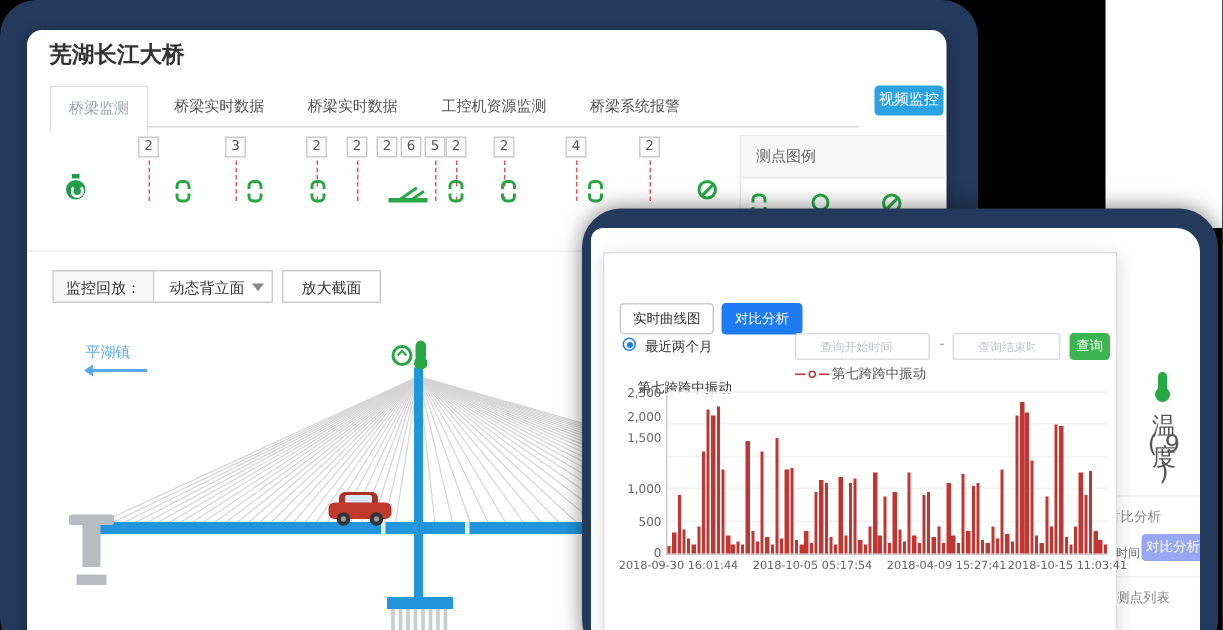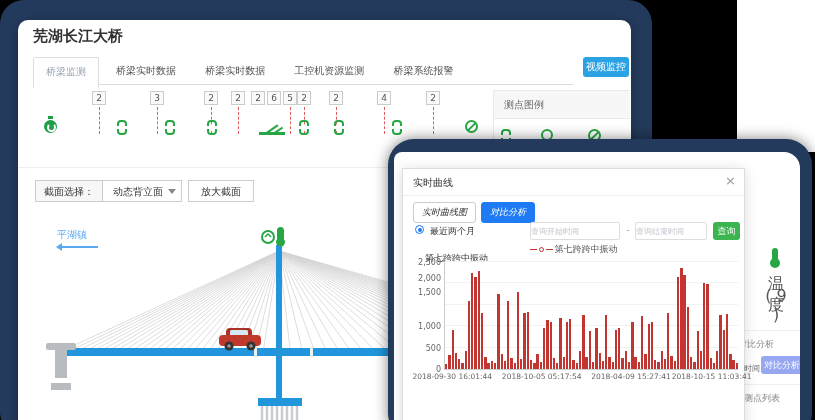--- a/index.html
+++ b/index.html
@@ -86,28 +86,28 @@
   .rp-div2{position:absolute;left:346px;top:232px;width:60px;border-top:1px solid #eee;z-index:1;}
   .rp-list{position:absolute;left:350px;top:240px;white-space:nowrap;z-index:1;font-size:9px;color:#888;}
 
   
   .modal{position:absolute;left:8px;top:16px;width:343px;height:274px;background:#fff;border:1px solid #ddd;
          box-shadow:0 2px 12px rgba(0,0,0,.15);z-index:2;}
   .modal-header{position:relative;height:27px;border-bottom:1px solid #eee;}
   .modal-title{position:absolute;left:10px;top:7px;font-size:10px;color:#333;}
   .modal-close{position:absolute;right:8px;top:4px;font-size:13px;color:#999;cursor:pointer;}
   .mtabs{position:absolute;left:10px;top:33px;display:flex;gap:5px;}
-  .mtab{padding:3px 8px;border:1px solid #ccc;border-radius:3px;font-size:9px;color:#333;cursor:pointer;font-style:italic;}
+  .mtab{padding:3px 8px;border:1px solid #ccc;border-radius:3px;font-size:9px;color:#333;cursor:pointer;}
   .mtab.active{background:#1f7bf4;border-color:#1f7bf4;color:#fff;}
   .mcontrols{position:absolute;left:0;top:52px;width:100%;height:20px;}
   .radio{position:absolute;left:12px;top:4px;width:9px;height:9px;border:1px solid #1f7bf4;border-radius:50%;cursor:pointer;}
   .radio::after{content:'';position:absolute;left:1.5px;top:1.5px;width:4px;height:4px;background:#1f7bf4;border-radius:50%;}
   .radio-label{position:absolute;left:27px;top:4px;font-size:9px;color:#333;}
   .m-input{position:absolute;top:1px;height:18px;border:1px solid #ddd;border-radius:2px;font-size:8px;color:#333;
-           padding:0 0;outline:none;font-family:Liberation Sans, sans-serif;}
+           padding:0 16px;outline:none;font-family:Liberation Sans, sans-serif;}
   .m-input::placeholder{color:#c0c4cc;}
   .inp-start{left:127px;width:90px;}
   .inp-sep{position:absolute;left:219px;top:4px;width:12px;text-align:center;font-size:9px;color:#999;}
   .inp-end{left:232px;width:72px;}
   .query-btn{position:absolute;left:310px;top:1px;width:27px;height:18px;background:#3cb550;color:#fff;font-size:9px;
              line-height:18px;text-align:center;border-radius:3px;cursor:pointer;}
   .mlegend{position:absolute;left:0;top:74px;width:100%;display:flex;justify-content:center;align-items:center;
            font-size:9px;color:#555;gap:2px;}
   .lg-dash{width:7px;height:0;border-top:1px solid #c23531;}
   .lg-circ{width:5px;height:5px;border:1px solid #c23531;border-radius:50%;}
@@ -179,21 +179,21 @@
         <div class="lp-icons">
             <div class="sicon icon-link" style="left: 7px;"></div>
             <div class="sicon icon-circle" style="left: 47px;"></div>
             <div class="sicon icon-ban" style="left: 94px;"></div>
           </div>
       </div>
 
       <div class="hdivider"></div>
 
       <div class="sel-group">
-        <span class="sel-label">截面选择：</span>
+        <span class="sel-label">监控回放：</span>
         <span class="sel-box">
           <span>动态背立面</span>
           <span class="sel-caret"></span>
         </span>
       </div>
       <button class="zoom-btn">放大截面</button>
 
       <div class="dir-label">平湖镇</div>
       <div class="dir-arrow"></div>
 
@@ -308,24 +308,20 @@
       <div class="thermo"></div>
       <div class="rp-temp">温度</div>
       <div class="rp-count">( 9 )</div>
       <div class="rp-div1"></div>
       <div class="rp-compare">对比分析</div>
       <div class="rp-btn">对比分析</div>
       <div class="rp-div2"></div>
       <div class="rp-list">测点列表</div>
 
       <div class="modal">
-        <div class="modal-header">
-          <span class="modal-title">实时曲线</span>
-          <span class="modal-close">×</span>
-        </div>
         <div class="mtabs">
           <span class="mtab">实时曲线图</span>
           <span class="mtab active">对比分析</span>
         </div>
         <div class="mcontrols">
           <span class="radio"></span>
           <span class="radio-label">最近两个月</span>
           <input class="m-input inp-start" placeholder="查询开始时间" style="">
           <span class="inp-sep">-</span>
           <input class="m-input inp-end" placeholder="查询结束时间" style="">

